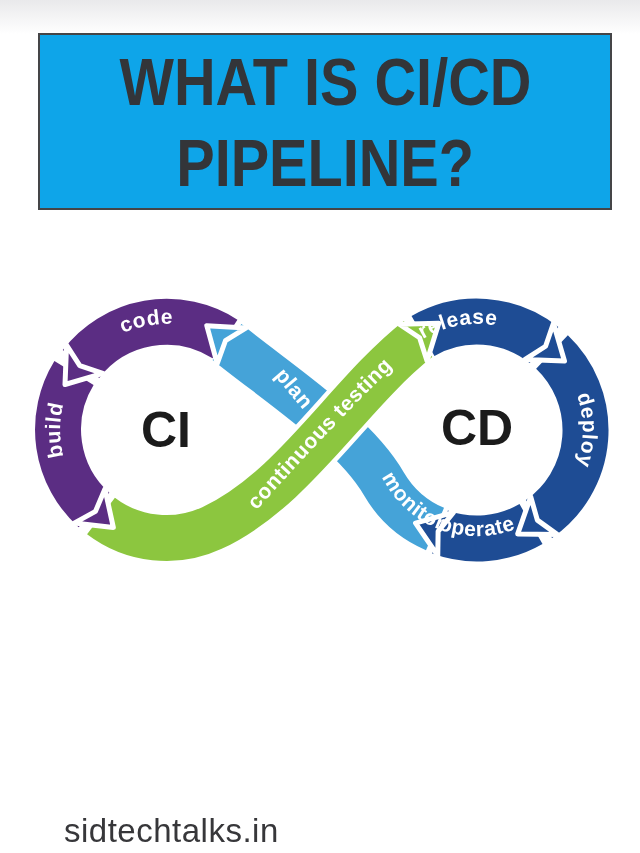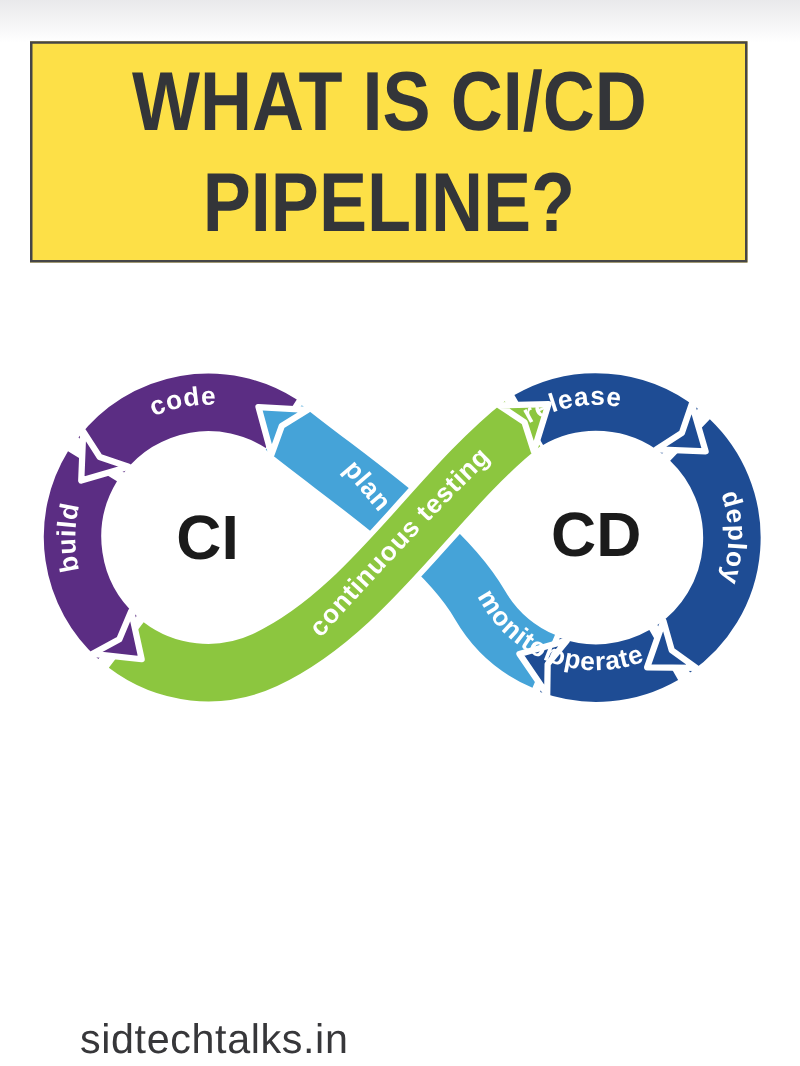--- a/index.html
+++ b/index.html
@@ -6,22 +6,22 @@
   body{
     width:640px;height:853px;position:relative;overflow:hidden;
     background:#ffffff;
     font-family:"Liberation Sans", sans-serif;
   }
   .top-fade{
     position:absolute;left:0;top:0;width:640px;height:34px;
     background:linear-gradient(#e9e9eb,#ffffff);
   }
   .title-box{
-    position:absolute;left:24px;top:33px;width:570px;height:173px;
-    background:#fde047;border:2px solid #454547;
+    position:absolute;left:38px;top:33px;width:570px;height:173px;
+    background:#0ea5e9;border:2px solid #454547;
     display:flex;flex-direction:column;justify-content:center;align-items:center;
   }
   .title-line{
     font-size:67px;font-weight:800;color:#333539;line-height:81px;
     letter-spacing:0px;transform:scaleX(0.86);transform-origin:center;
     white-space:nowrap;
   }
   .diagram-stage{position:absolute;left:0;top:0;width:640px;height:853px;}
   .diagram-stage svg{display:block;}
   .seg-casing{fill:none;stroke:#ffffff;stroke-width:55;}

